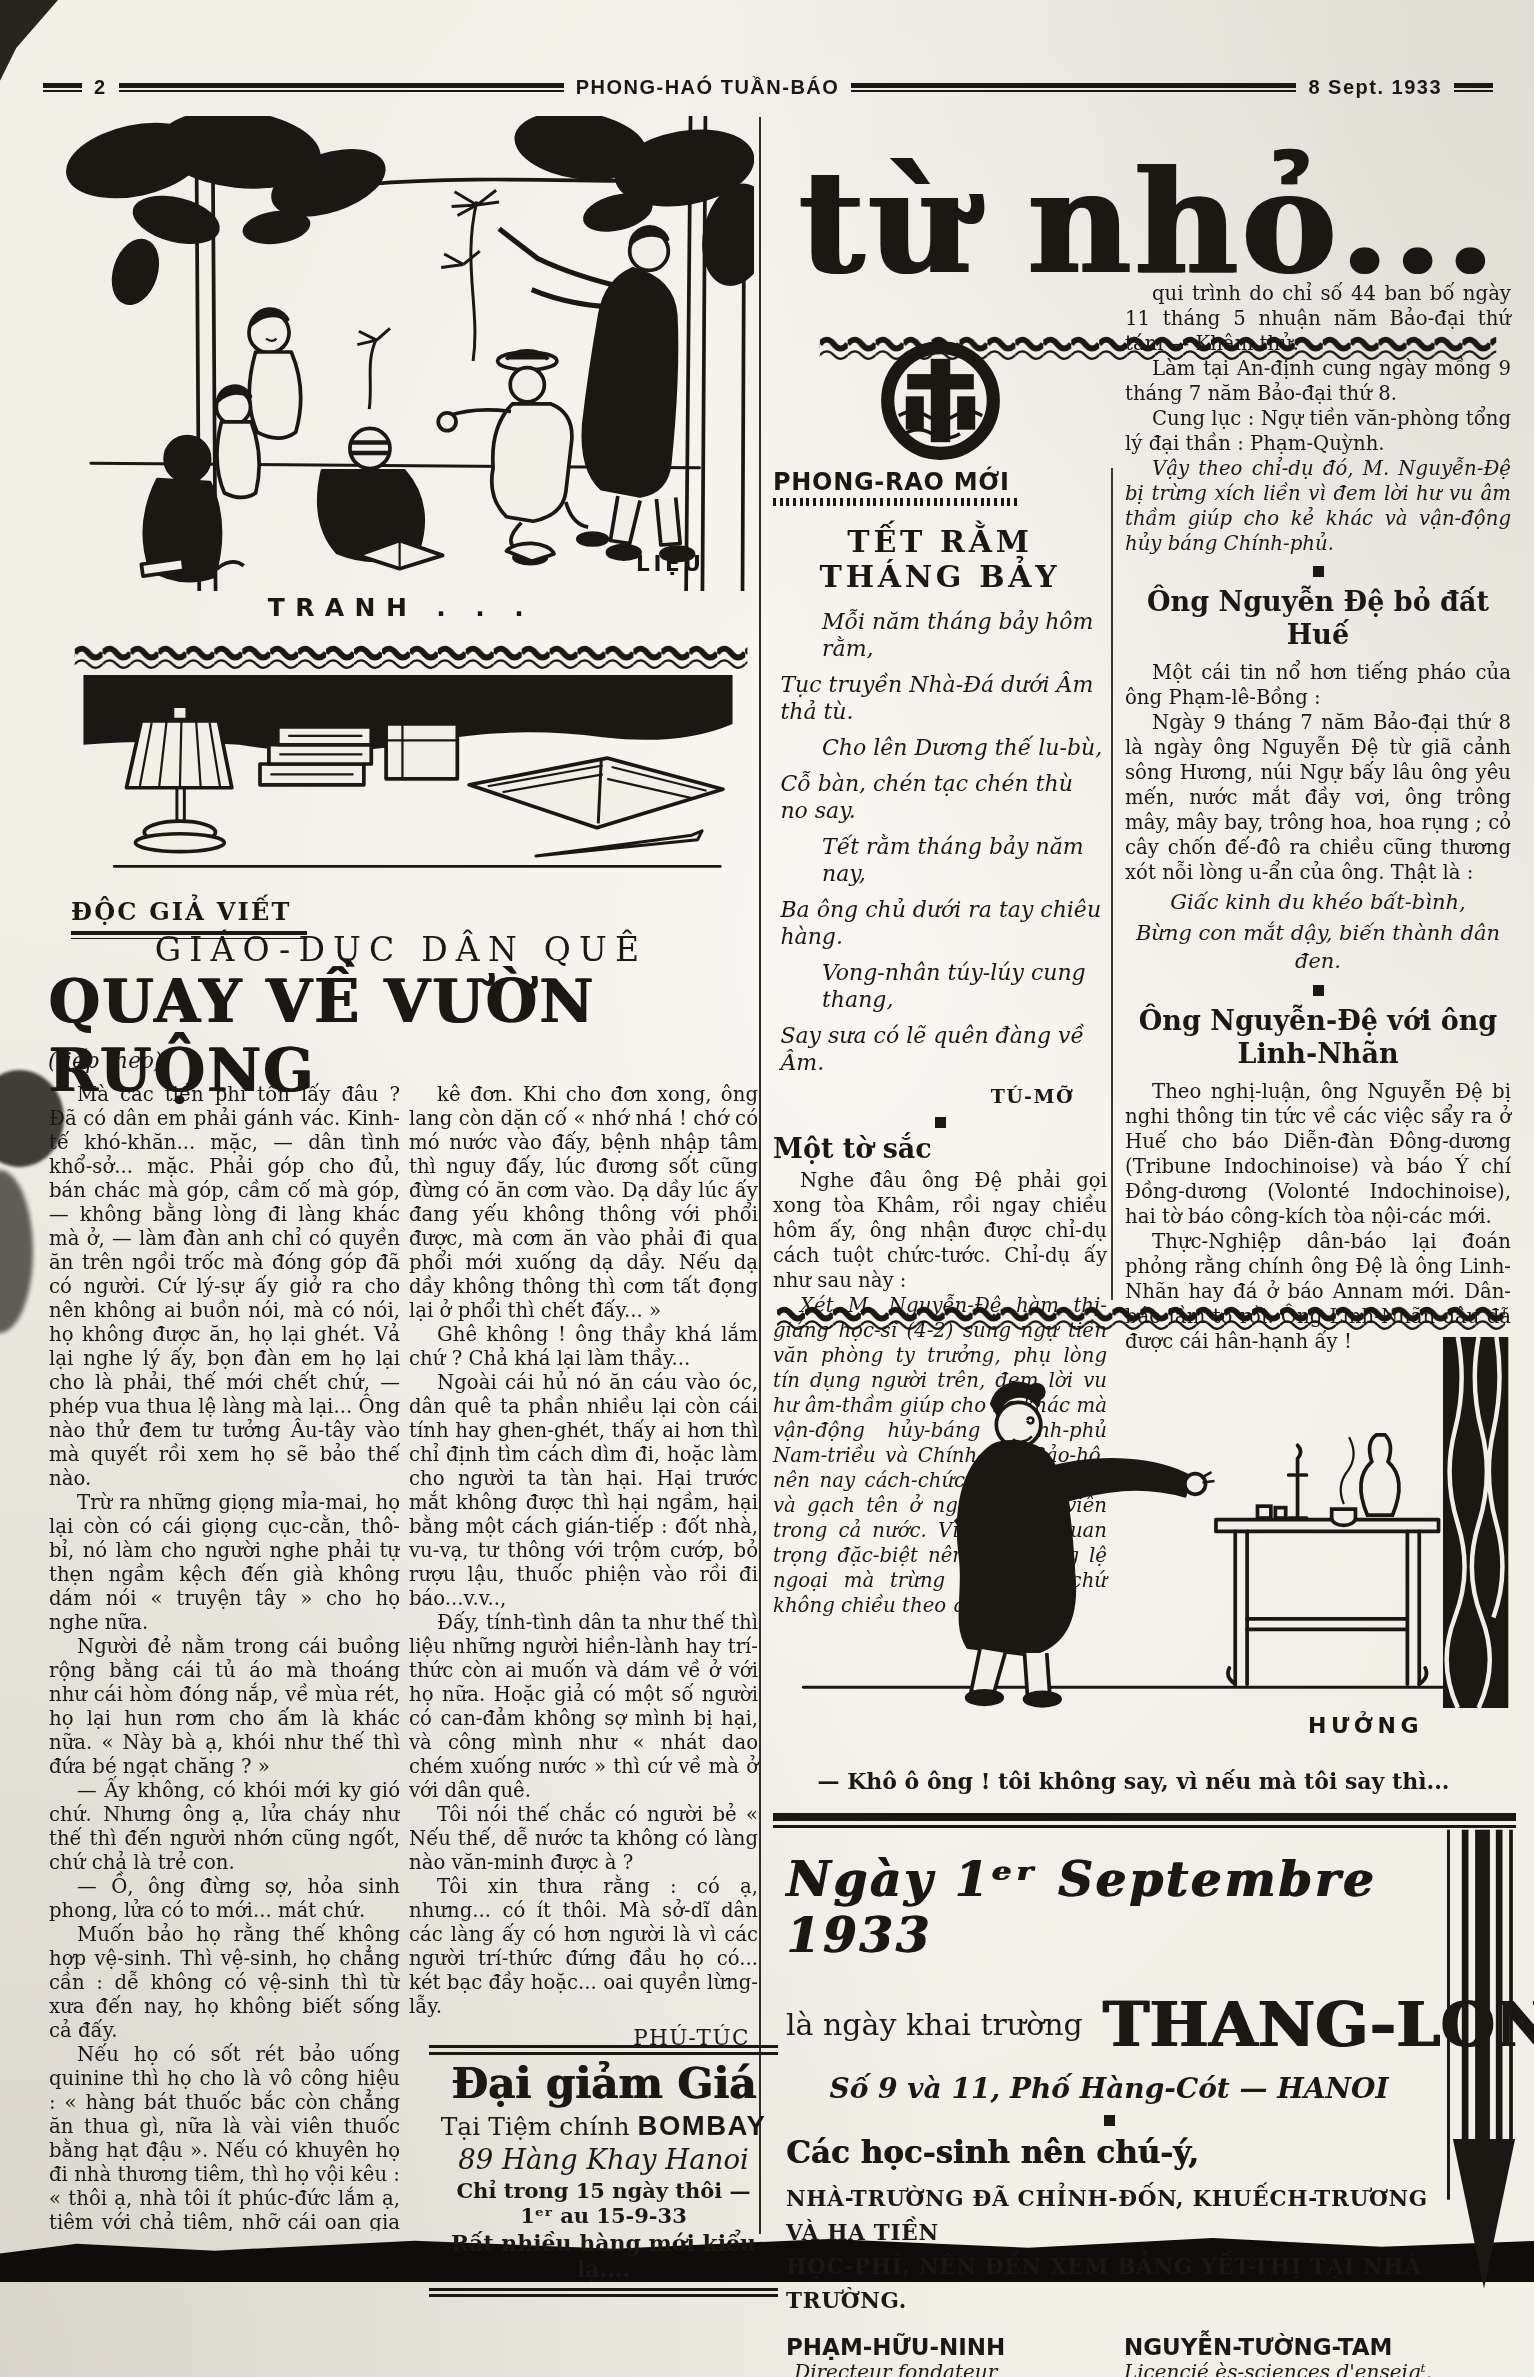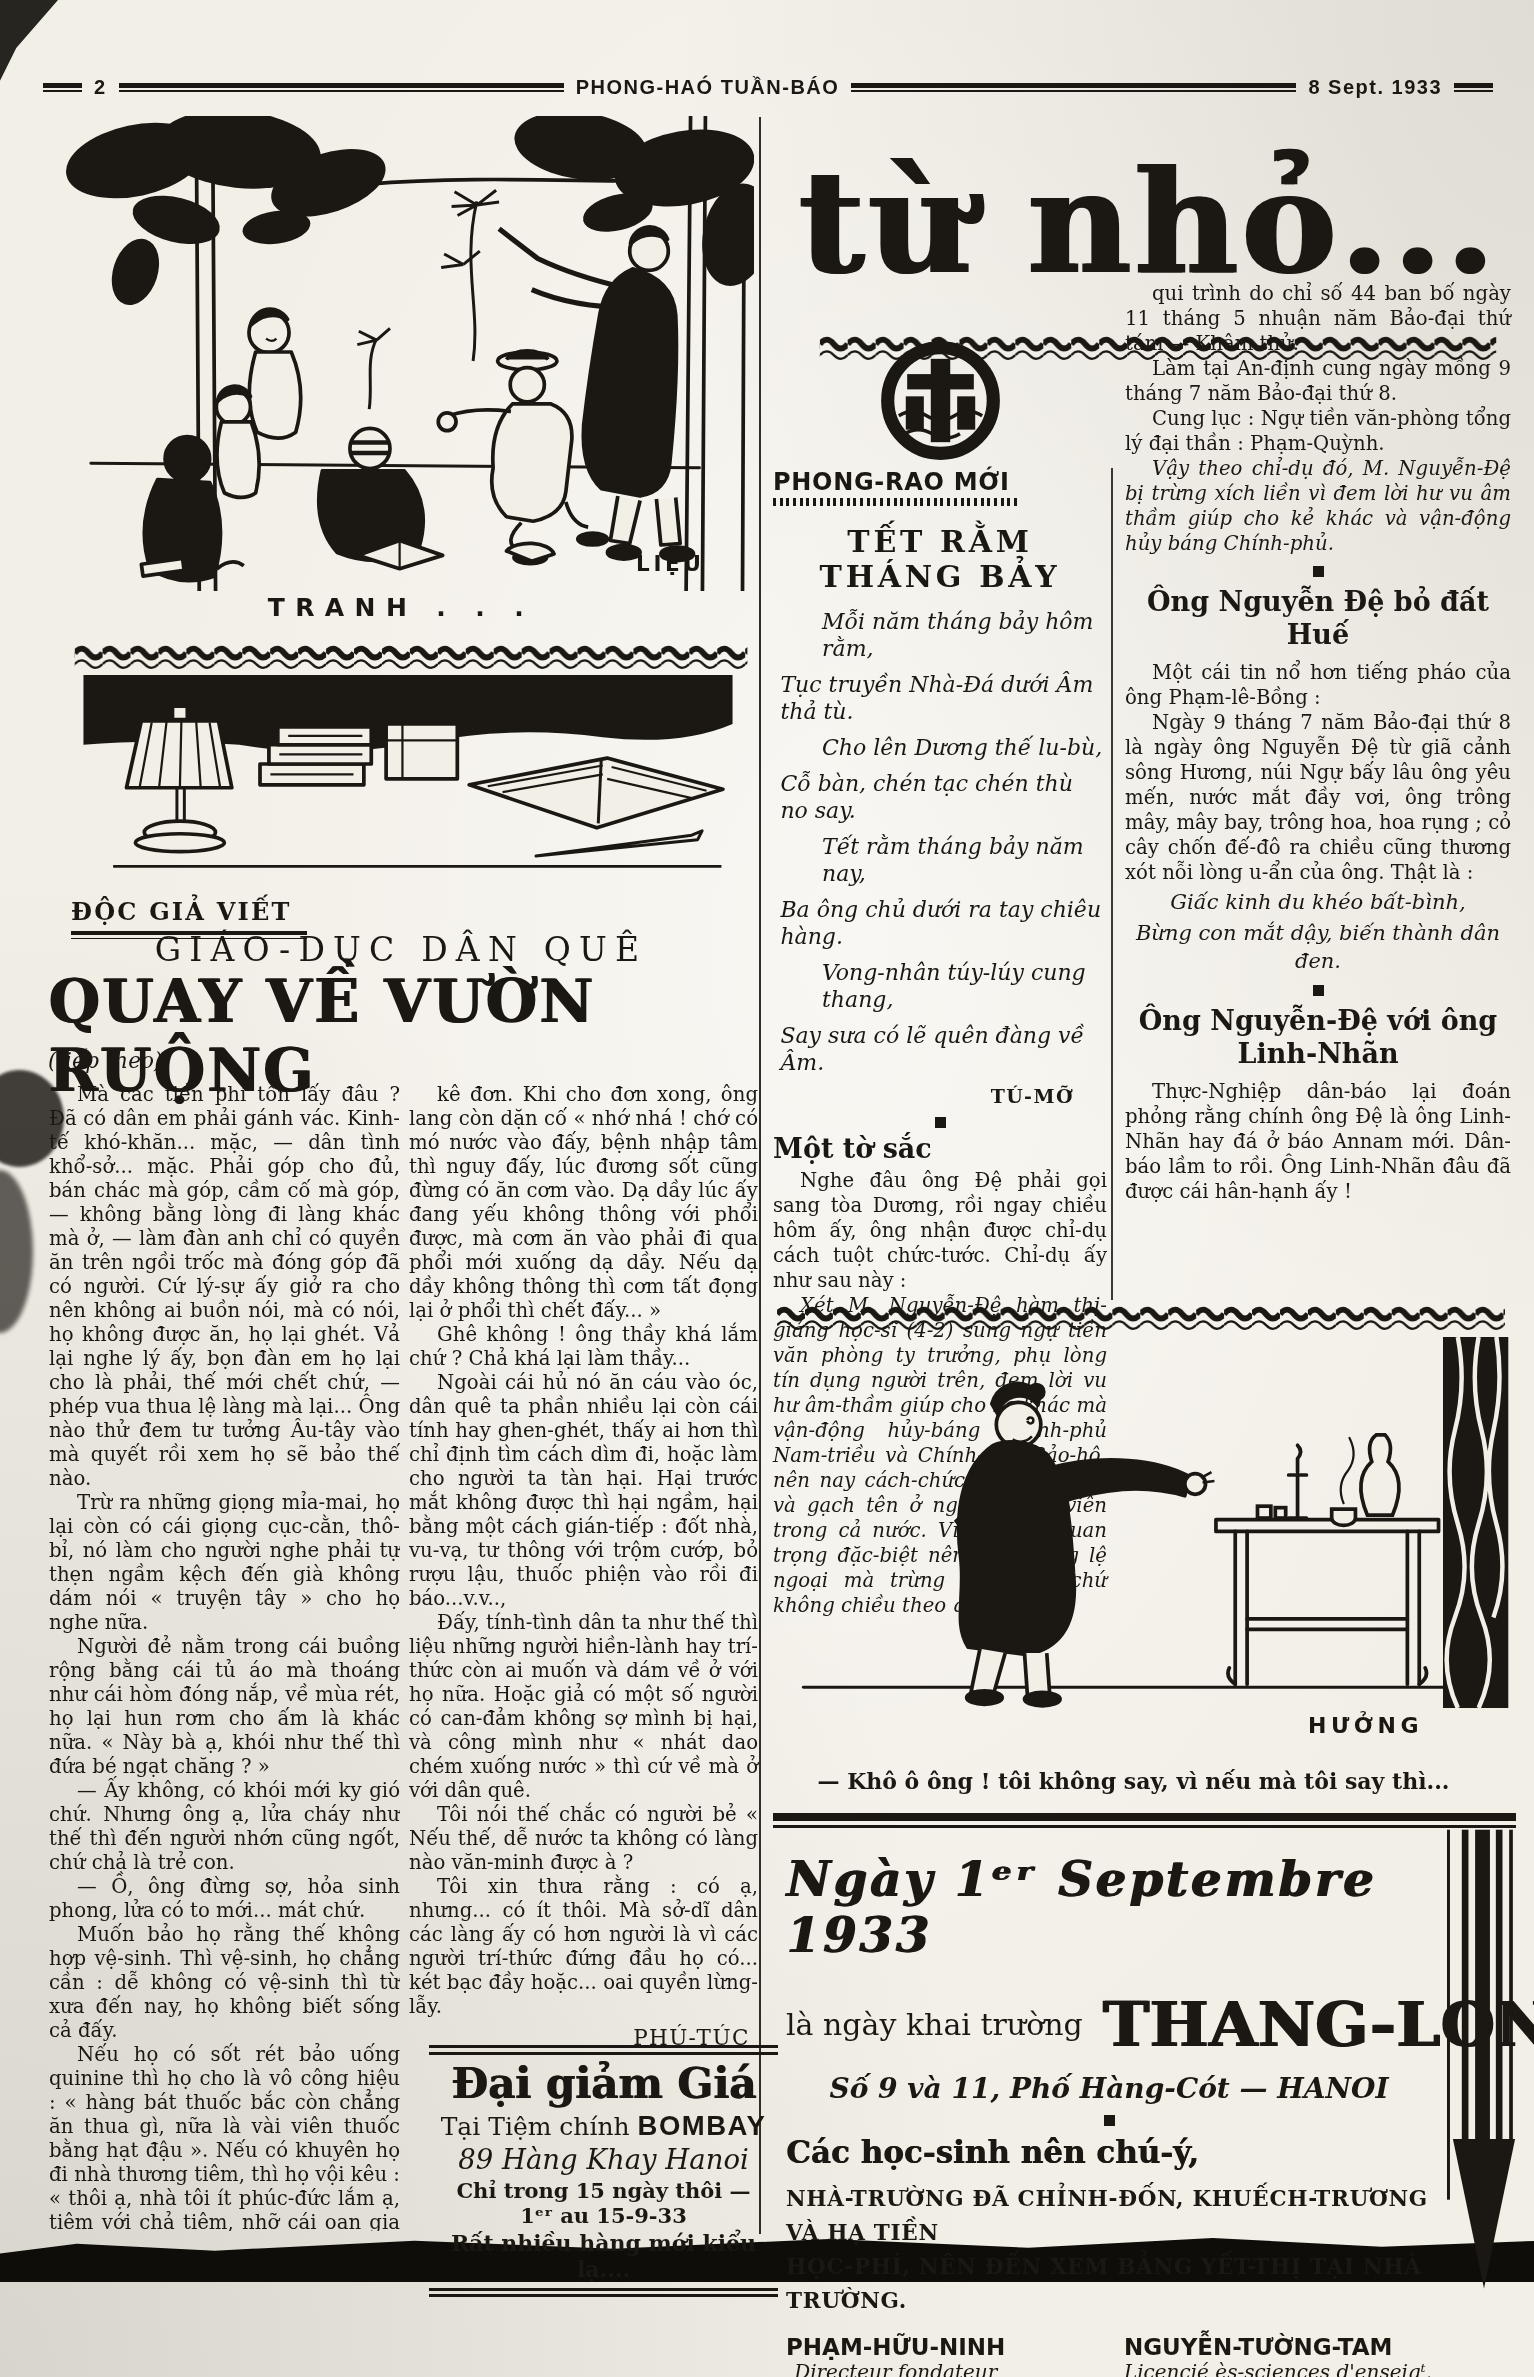--- a/index.html
+++ b/index.html
@@ -312,40 +312,41 @@
       <p>Cỗ bàn, chén tạc chén thù no say.</p>
       <p>Tết rằm tháng bảy năm nay,</p>
       <p>Ba ông chủ dưới ra tay chiêu hàng.</p>
       <p>Vong-nhân túy-lúy cung thang,</p>
       <p>Say sưa có lẽ quên đàng về Âm.</p>
     </div>
     <div class="poem-author">TÚ-MỠ</div>
     <div class="orn"></div>
     <div class="midbody">
       <div class="mid-head">Một tờ sắc</div>
-      <p>Nghe đâu ông Đệ phải gọi sang tòa Dương, rồi ngay chiều hôm ấy, ông nhận được chỉ-dụ cách tuột chức-tước. Chỉ-dụ ấy như sau này :</p>
+      <p>Nghe đâu ông Đệ phải gọi xong tòa Khâm, rồi ngay chiều hôm ấy, ông nhận được chỉ-dụ cách tuột chức-tước. Chỉ-dụ ấy như sau này :</p>
       <p class="i">Xét M. Nguyễn-Đệ hàm thị-giảng học-sĩ (4-2) sung ngự tiền văn phòng ty trưởng, phụ lòng tín dụng người trên, đem lời vu hư âm-thầm giúp cho kẻ khác mà vận-động hủy-báng Chính-phủ Nam-triều và Chính-phủ Bảo-hộ, nên nay cách-chức cả chức hàm và gạch tên ở ngạch quan viên trong cả nước. Vì tình tội quan trọng đặc-biệt nên phải dùng lệ ngoại mà trừng xích liền chứ không chiều theo quan viên</p>
     </div>
   </div>
 
   <div id="rightcol" class="abs">
     <p>qui trình do chỉ số 44 ban bố ngày 11 tháng 5 nhuận năm Bảo-đại thứ tám — Khâm thử.</p>
     <p>Làm tại An-định cung ngày mồng 9 tháng 7 năm Bảo-đại thứ 8.</p>
     <p>Cung lục : Ngự tiền văn-phòng tổng lý đại thần : Phạm-Quỳnh.</p>
     <p class="i">Vậy theo chỉ-dụ đó, M. Nguyễn-Đệ bị trừng xích liền vì đem lời hư vu âm thầm giúp cho kẻ khác và vận-động hủy báng Chính-phủ.</p>
     <div class="orn"></div>
     <div class="col-head">Ông Nguyễn Đệ bỏ đất Huế</div>
     <p>Một cái tin nổ hơn tiếng pháo của ông Phạm-lê-Bồng :</p>
     <p>Ngày 9 tháng 7 năm Bảo-đại thứ 8 là ngày ông Nguyễn Đệ từ giã cảnh sông Hương, núi Ngự bấy lâu ông yêu mến, nước mắt đầy vơi, ông trông mây, mây bay, trông hoa, hoa rụng ; cỏ cây chốn đế-đô ra chiều cũng thương xót nỗi lòng u-ẩn của ông. Thật là :</p>
     <div class="verse">
       <p>Giấc kinh du khéo bất-bình,</p>
       <p>Bừng con mắt dậy, biến thành dân đen.</p>
     </div>
     <div class="orn"></div>
     <div class="col-head">Ông Nguyễn-Đệ với ông Linh-Nhãn</div>
+    <p>Theo nghị-luận, ông Nguyễn Đệ bị nghi thông tin tức về các việc sẩy ra ở Huế cho báo Diễn-đàn Đông-dương (Tribune Indochinoise) và báo Ý chí Đồng-dương (Volonté Indochinoise), hai tờ báo công-kích tòa nội-các mới.</p>
     <p>Thực-Nghiệp dân-báo lại đoán phỏng rằng chính ông Đệ là ông Linh-Nhãn hay đá ở báo Annam mới. Dân-báo lầm to rồi. Ông Linh-Nhãn đâu đã được cái hân-hạnh ấy !</p>
   </div>
 
   <svg class="abs" style="left:773px;top:1306px;" width="736" height="25" viewBox="0 0 990 34">
     <defs>
         <pattern id="wv3" width="38" height="34" patternUnits="userSpaceOnUse">
       <path d="M0 11 Q9.5 -1 19 11 T38 11" stroke="#1b1814" stroke-width="8" fill="none"></path>
       <path d="M0 26 Q9.5 16 19 26 T38 26" stroke="#1b1814" stroke-width="3" fill="none"></path>
     </pattern>
       </defs>

